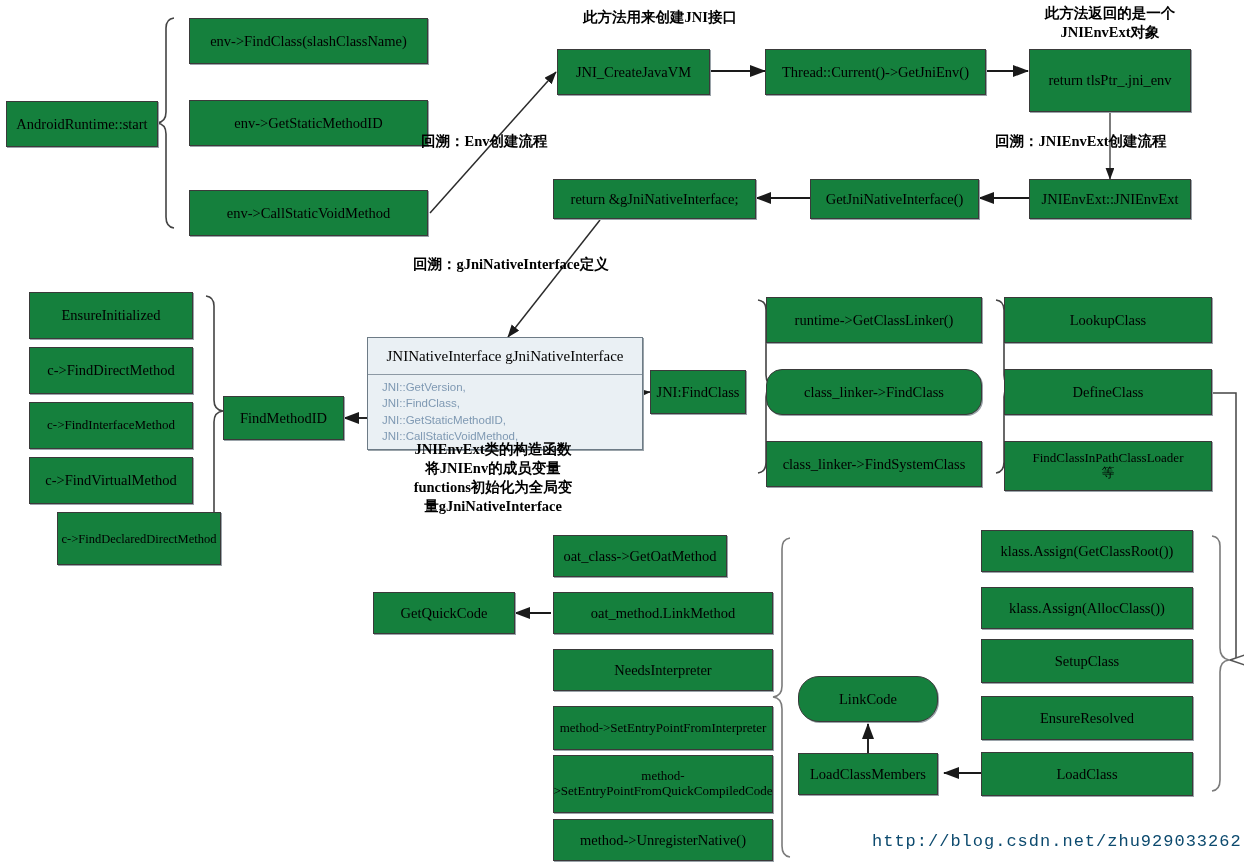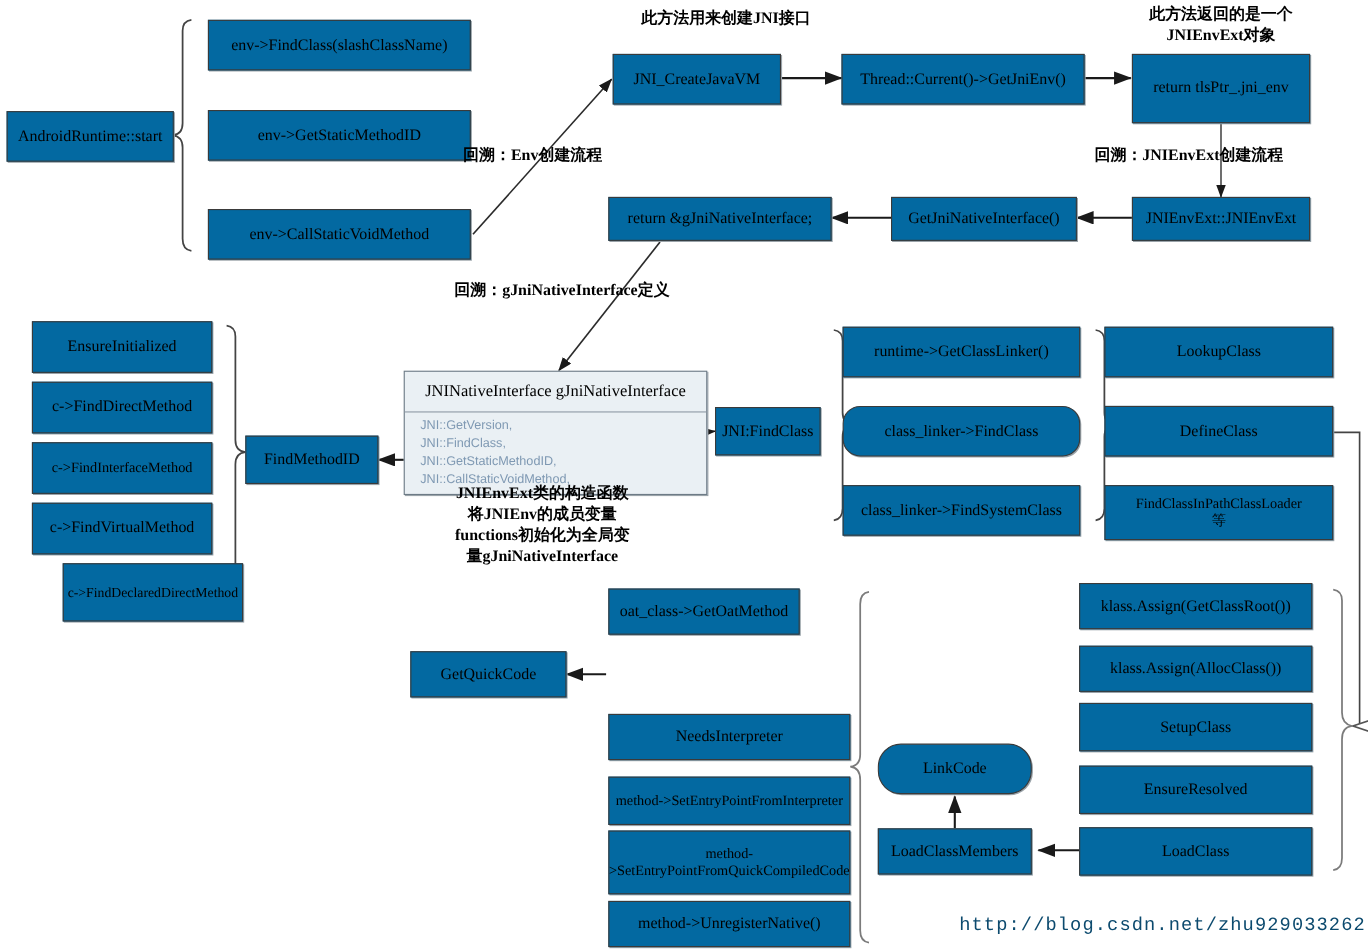--- a/index.html
+++ b/index.html
@@ -1,21 +1,21 @@
 <!DOCTYPE html>
 <html><head>
 <meta charset="utf-8">
 <style>
   html,body{margin:0;padding:0;background:#ffffff;}
   body{font-family:"Liberation Serif",serif;}
   #canvas{position:relative;width:1244px;height:865px;background:#ffffff;overflow:hidden;}
   .node{
     position:absolute;
     box-sizing:border-box;
-    background:#0369a1;
+    background:#15803d;
     border:1.6px solid #3a3a3a;
     display:flex;align-items:center;justify-content:center;
     text-align:center;
     font-family:"Liberation Serif",serif;
     font-size:14.5px;
     color:#000;
     line-height:1.12;
     padding:1px 3px;
     box-shadow:1px 1px 0 #9aa3a9;
   }
@@ -177,20 +177,21 @@
   <div class="node" style="left:766px;top:297px;width:216px;height:46px;">runtime-&gt;GetClassLinker()</div>
   <div class="node" style="left:766px;top:369px;width:216px;height:46px;border-radius:16px;">class_linker-&gt;FindClass</div>
   <div class="node" style="left:766px;top:441px;width:216px;height:46px;">class_linker-&gt;FindSystemClass</div>
 
   <div class="node" style="left:1004px;top:297px;width:208px;height:46px;">LookupClass</div>
   <div class="node" style="left:1004px;top:369px;width:208px;height:46px;">DefineClass</div>
   <div class="node sm" style="left:1004px;top:441px;width:208px;height:50px;white-space:pre-line;">FindClassInPathClassLoader
 等</div>
 
   <div class="node" style="left:553px;top:535px;width:174px;height:42px;text-align:center;">oat_class-&gt;GetOatMethod</div>
+  <div class="node" style="left:553px;top:592px;width:220px;height:42px;">oat_method.LinkMethod</div>
   <div class="node" style="left:373px;top:592px;width:142px;height:42px;">GetQuickCode</div>
   <div class="node" style="left:553px;top:649px;width:220px;height:42px;">NeedsInterpreter</div>
   <div class="node sm" style="left:553px;top:706px;width:220px;height:44px;">method-&gt;SetEntryPointFromInterpreter</div>
   <div class="node sm" style="left:553px;top:755px;width:220px;height:58px;">method-&gt;SetEntryPointFromQuickCompiledCode</div>
   <div class="node" style="left:553px;top:819px;width:220px;height:42px;">method-&gt;UnregisterNative()</div>
 
   <div class="node" style="left:798px;top:676px;width:140px;height:46px;border-radius:21px;">LinkCode</div>
   <div class="node" style="left:798px;top:753px;width:140px;height:42px;">LoadClassMembers</div>
 
   <div class="node" style="left:981px;top:530px;width:212px;height:42px;">klass.Assign(GetClassRoot())</div>

